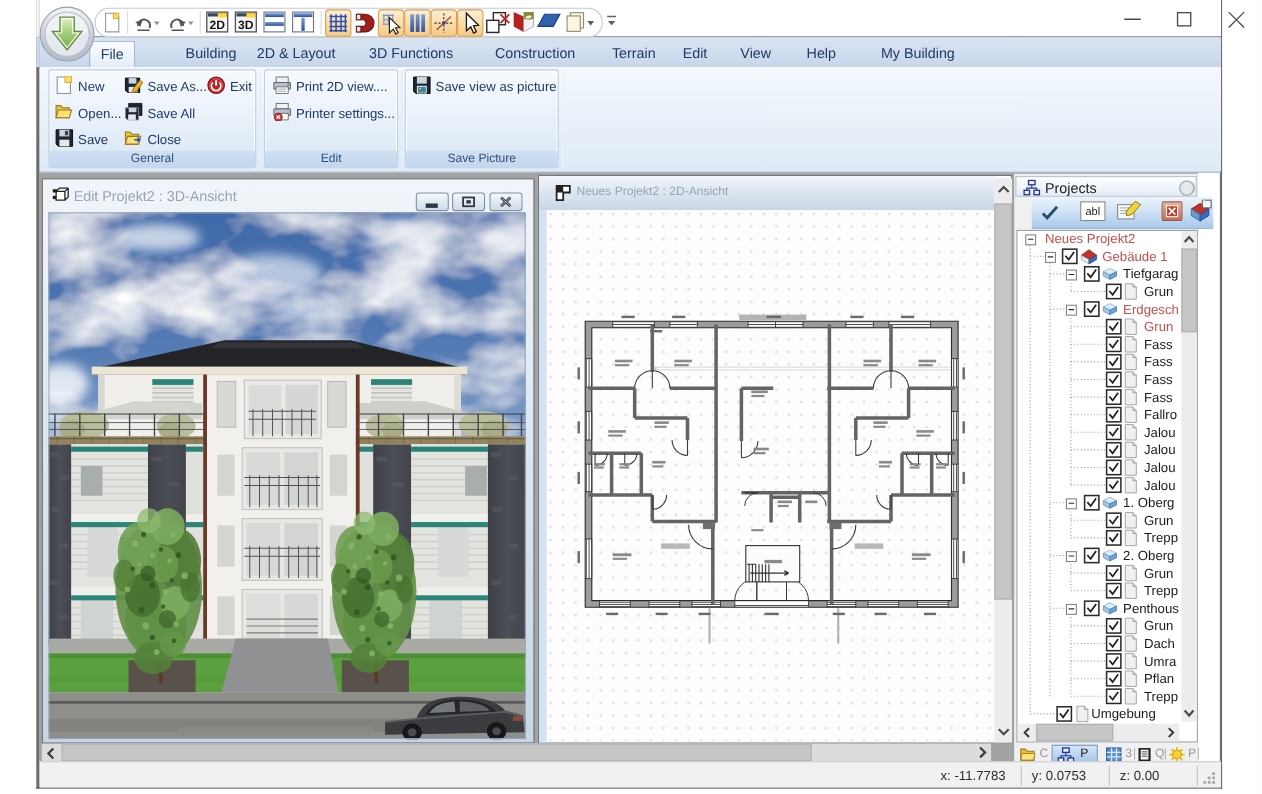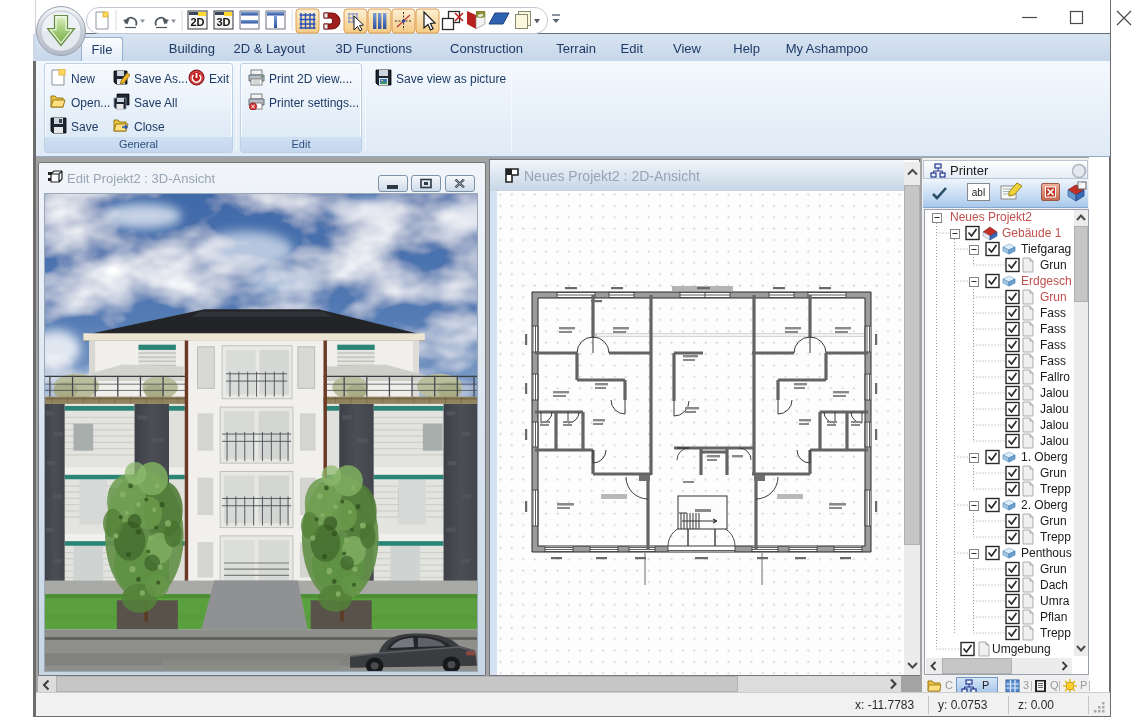--- a/index.html
+++ b/index.html
@@ -48,21 +48,21 @@
  </div>
  <div id="tabrow">
    <span class="rtab" style="left:89px;width:90px">Building</span>
    <span class="rtab" style="left:178px;width:91px">2D &amp; Layout</span>
    <span class="rtab" style="left:275px;width:101px">3D Functions</span>
    <span class="rtab" style="left:386px;width:101px">Construction</span>
    <span class="rtab" style="left:479px;width:81px">Terrain</span>
    <span class="rtab" style="left:557px;width:50px">Edit</span>
    <span class="rtab" style="left:608px;width:57px">View</span>
    <span class="rtab" style="left:667px;width:57px">Help</span>
-   <span class="rtab" style="left:722px;width:110px">My Ashampoo</span>
+   <span class="rtab" style="left:722px;width:110px">My Building</span>
  </div>
  <div id="tab-file">File</div>
 
  <div class="abs" style="left:86px;top:7px;width:462px;height:27px;background:#fff;border:1px solid #c3c9d3;border-radius:13px"></div>
  <svg class="abs" style="left:86px;top:5px" width="492" height="31" viewBox="0 0 492 31">
   <defs>
     <linearGradient id="obtn" x1="0" y1="0" x2="0" y2="1">
       <stop offset="0" stop-color="#fdf0d5"></stop>
           <stop offset="0.5" stop-color="#f9ddab"></stop>
           <stop offset="1" stop-color="#f5ca82"></stop>
@@ -213,20 +213,23 @@
  </svg>
  <div id="ribbon">
    <div class="rgroup" style="left:8px;width:189px">
         <div class="rglabel">General</div>
       </div>
    <div class="rsep" style="left:200px"></div>
    <div class="rgroup" style="left:204px;width:122px">
         <div class="rglabel">Edit</div>
       </div>
    <div class="rsep" style="left:329px"></div>
+   <div class="rgroup" style="left:332px;width:140px">
+        <div class="rglabel">Save Picture</div>
+      </div>
    <div class="rsep" style="left:475px"></div>
    <div class="ritem" style="left:14px;top:8px"><svg width="17" height="17" viewBox="0 0 17 17">
           <path d="M2 1 L10 1 L14 5 L14 16 L2 16 Z" fill="#fff" stroke="#8a93a0" stroke-width="1"></path>
           <rect x="9" y="0" width="6" height="6" fill="#ffd75e" stroke="#d8a830" stroke-width="0.8"></rect>
         </svg>New</div>
    <div class="ritem" style="left:14px;top:32px"><svg width="17" height="17" viewBox="0 0 17 17">
           <path d="M1 5 L1 14 L13 14 L13 5 L7 5 L5 3 L1 3 Z" fill="#e8c23a" stroke="#9a7a18" stroke-width="1"></path>
           <path d="M3 7 L15 7 L13 14 L1 14 Z" fill="#ffdf7e" stroke="#9a7a18" stroke-width="1"></path>
         </svg>Open...</div>
    <div class="ritem" style="left:14px;top:56px"><svg width="17" height="17" viewBox="0 0 17 17">
@@ -658,21 +661,21 @@
 
    <rect x="0.5" y="0.5" width="440" height="460" fill="none" stroke="#9aa8b8" stroke-width="1"></rect>
  </svg>
 
  <div class="abs" style="left:489px;top:159px;width:431px;height:517px;border:1px solid #73777c;background:#fdfdfd">
    <div class="abs" style="left:0;top:0;width:414px;height:31px;background:linear-gradient(#f1f5fa,#dde7f1 45%,#c7d6e5)">
      <svg class="abs" style="left:14px;top:7px" width="18" height="18" viewBox="0 0 18 18">
           <path d="M2 2 L14 2 L14 8 L8 8 L8 15 L2 15 Z" fill="#fff" stroke="#222" stroke-width="1.6"></path>
           <rect x="2" y="2" width="6" height="6" fill="#222"></rect>
         </svg>
-     <span class="abs" style="left:34px;top:8px;font-size:14px;color:#97a5b4;white-space:nowrap">Neues Projekt2 : 2D-Ansicht</span>
+     <span class="abs" style="left:34px;top:8px;font-size:11px;color:#97a5b4;white-space:nowrap">Neues Projekt2 : 2D-Ansicht</span>
    </div>
    <div class="abs" style="left:0;top:31px;width:7px;height:484px;background:#d4e2f2"></div>
 
    <div class="abs" style="left:414px;top:2px;width:16px;height:513px;background:#ececec">
      <svg class="abs" style="left:0;top:2px" width="17" height="17">
           <path d="M4 10.5 L8.5 6 L13 10.5" fill="none" stroke="#4a4a4a" stroke-width="2"></path>
         </svg>
      <div class="abs" style="left:0px;top:23px;width:16px;height:360px;background:#c6c6c6;border:1px solid #b0b0b0"></div>
      <svg class="abs" style="left:0;top:495px" width="17" height="17">
           <path d="M4 6 L8.5 10.5 L13 6" fill="none" stroke="#4a4a4a" stroke-width="2"></path>
@@ -892,27 +895,27 @@
  </div>
 
  <div class="abs" style="left:922px;top:158px;width:167px;height:534px;background:#f0f0f0">
    <div class="abs" style="left:1px;top:2px;width:165px;height:19px;background:linear-gradient(#fdfefe,#e4ecf5);border:1px solid #b8c4d2">
      <svg class="abs" style="left:6px;top:2px" width="16" height="16" viewBox="0 0 16 16">
           <rect x="5" y="1" width="6" height="4" fill="#e8f0fa" stroke="#24348c" stroke-width="1.2"></rect>
           <rect x="1" y="10" width="5" height="4" fill="#e8f0fa" stroke="#24348c" stroke-width="1.2"></rect>
           <rect x="10" y="10" width="5" height="4" fill="#e8f0fa" stroke="#24348c" stroke-width="1.2"></rect>
           <path d="M8 5 V8 M3.5 10 V8 H12.5 V10" fill="none" stroke="#24348c" stroke-width="1"></path>
         </svg>
-     <span class="abs" style="left:26px;top:2px;font-size:13px;color:#1c1c1c">Printer</span>
+     <span class="abs" style="left:26px;top:2px;font-size:13px;color:#1c1c1c">Projects</span>
      <svg class="abs" style="left:147px;top:1px" width="18" height="18">
           <circle cx="8" cy="9" r="6.5" fill="#e4e9ef" stroke="#b0b8c2" stroke-width="1.5"></circle>
           <path d="M12.5 4.5 C15 6 15 10 13 12" fill="none" stroke="#b0b8c2" stroke-width="1.5"></path>
         </svg>
    </div>
-   <div class="abs" style="left:1px;top:21px;width:165px;height:29px;background:linear-gradient(#eef5fc,#cadef4 55%,#a9c9ec);border-bottom:1px solid #85a8d0">
+   <div class="abs" style="left:16px;top:21px;width:165px;height:29px;background:linear-gradient(#eef5fc,#cadef4 55%,#a9c9ec);border-bottom:1px solid #85a8d0">
      <svg class="abs" style="left:8px;top:6px" width="18" height="16">
           <path d="M2 9 L6 13 L15 3" fill="none" stroke="#2a4e66" stroke-width="2.6"></path>
         </svg>
      <div class="abs" style="left:44px;top:4px;width:23px;height:18px;background:#fff;border:1px solid #888;font-size:10px;text-align:center;line-height:17px;color:#222">abl</div>
      <svg class="abs" style="left:77px;top:3px" width="24" height="21">
           <rect x="1" y="4" width="15" height="13" fill="#f8f8f4" stroke="#8a8a8a" stroke-width="1"></rect>
           <path d="M3 7 H14 M3 9.5 H14 M3 12 H14" stroke="#9aa" stroke-width="0.9"></path>
           <path d="M9 10 L17 1 L22 4 L14 13 L9 14 Z" fill="#f2d23a" stroke="#8a7a10" stroke-width="0.9"></path>
         </svg>
      <div class="abs" style="left:118px;top:4px;width:19px;height:18px;background:linear-gradient(#f0b09a,#c86a52);border:1px solid #9a5a4a;border-radius:2px"><svg width="17" height="16">

